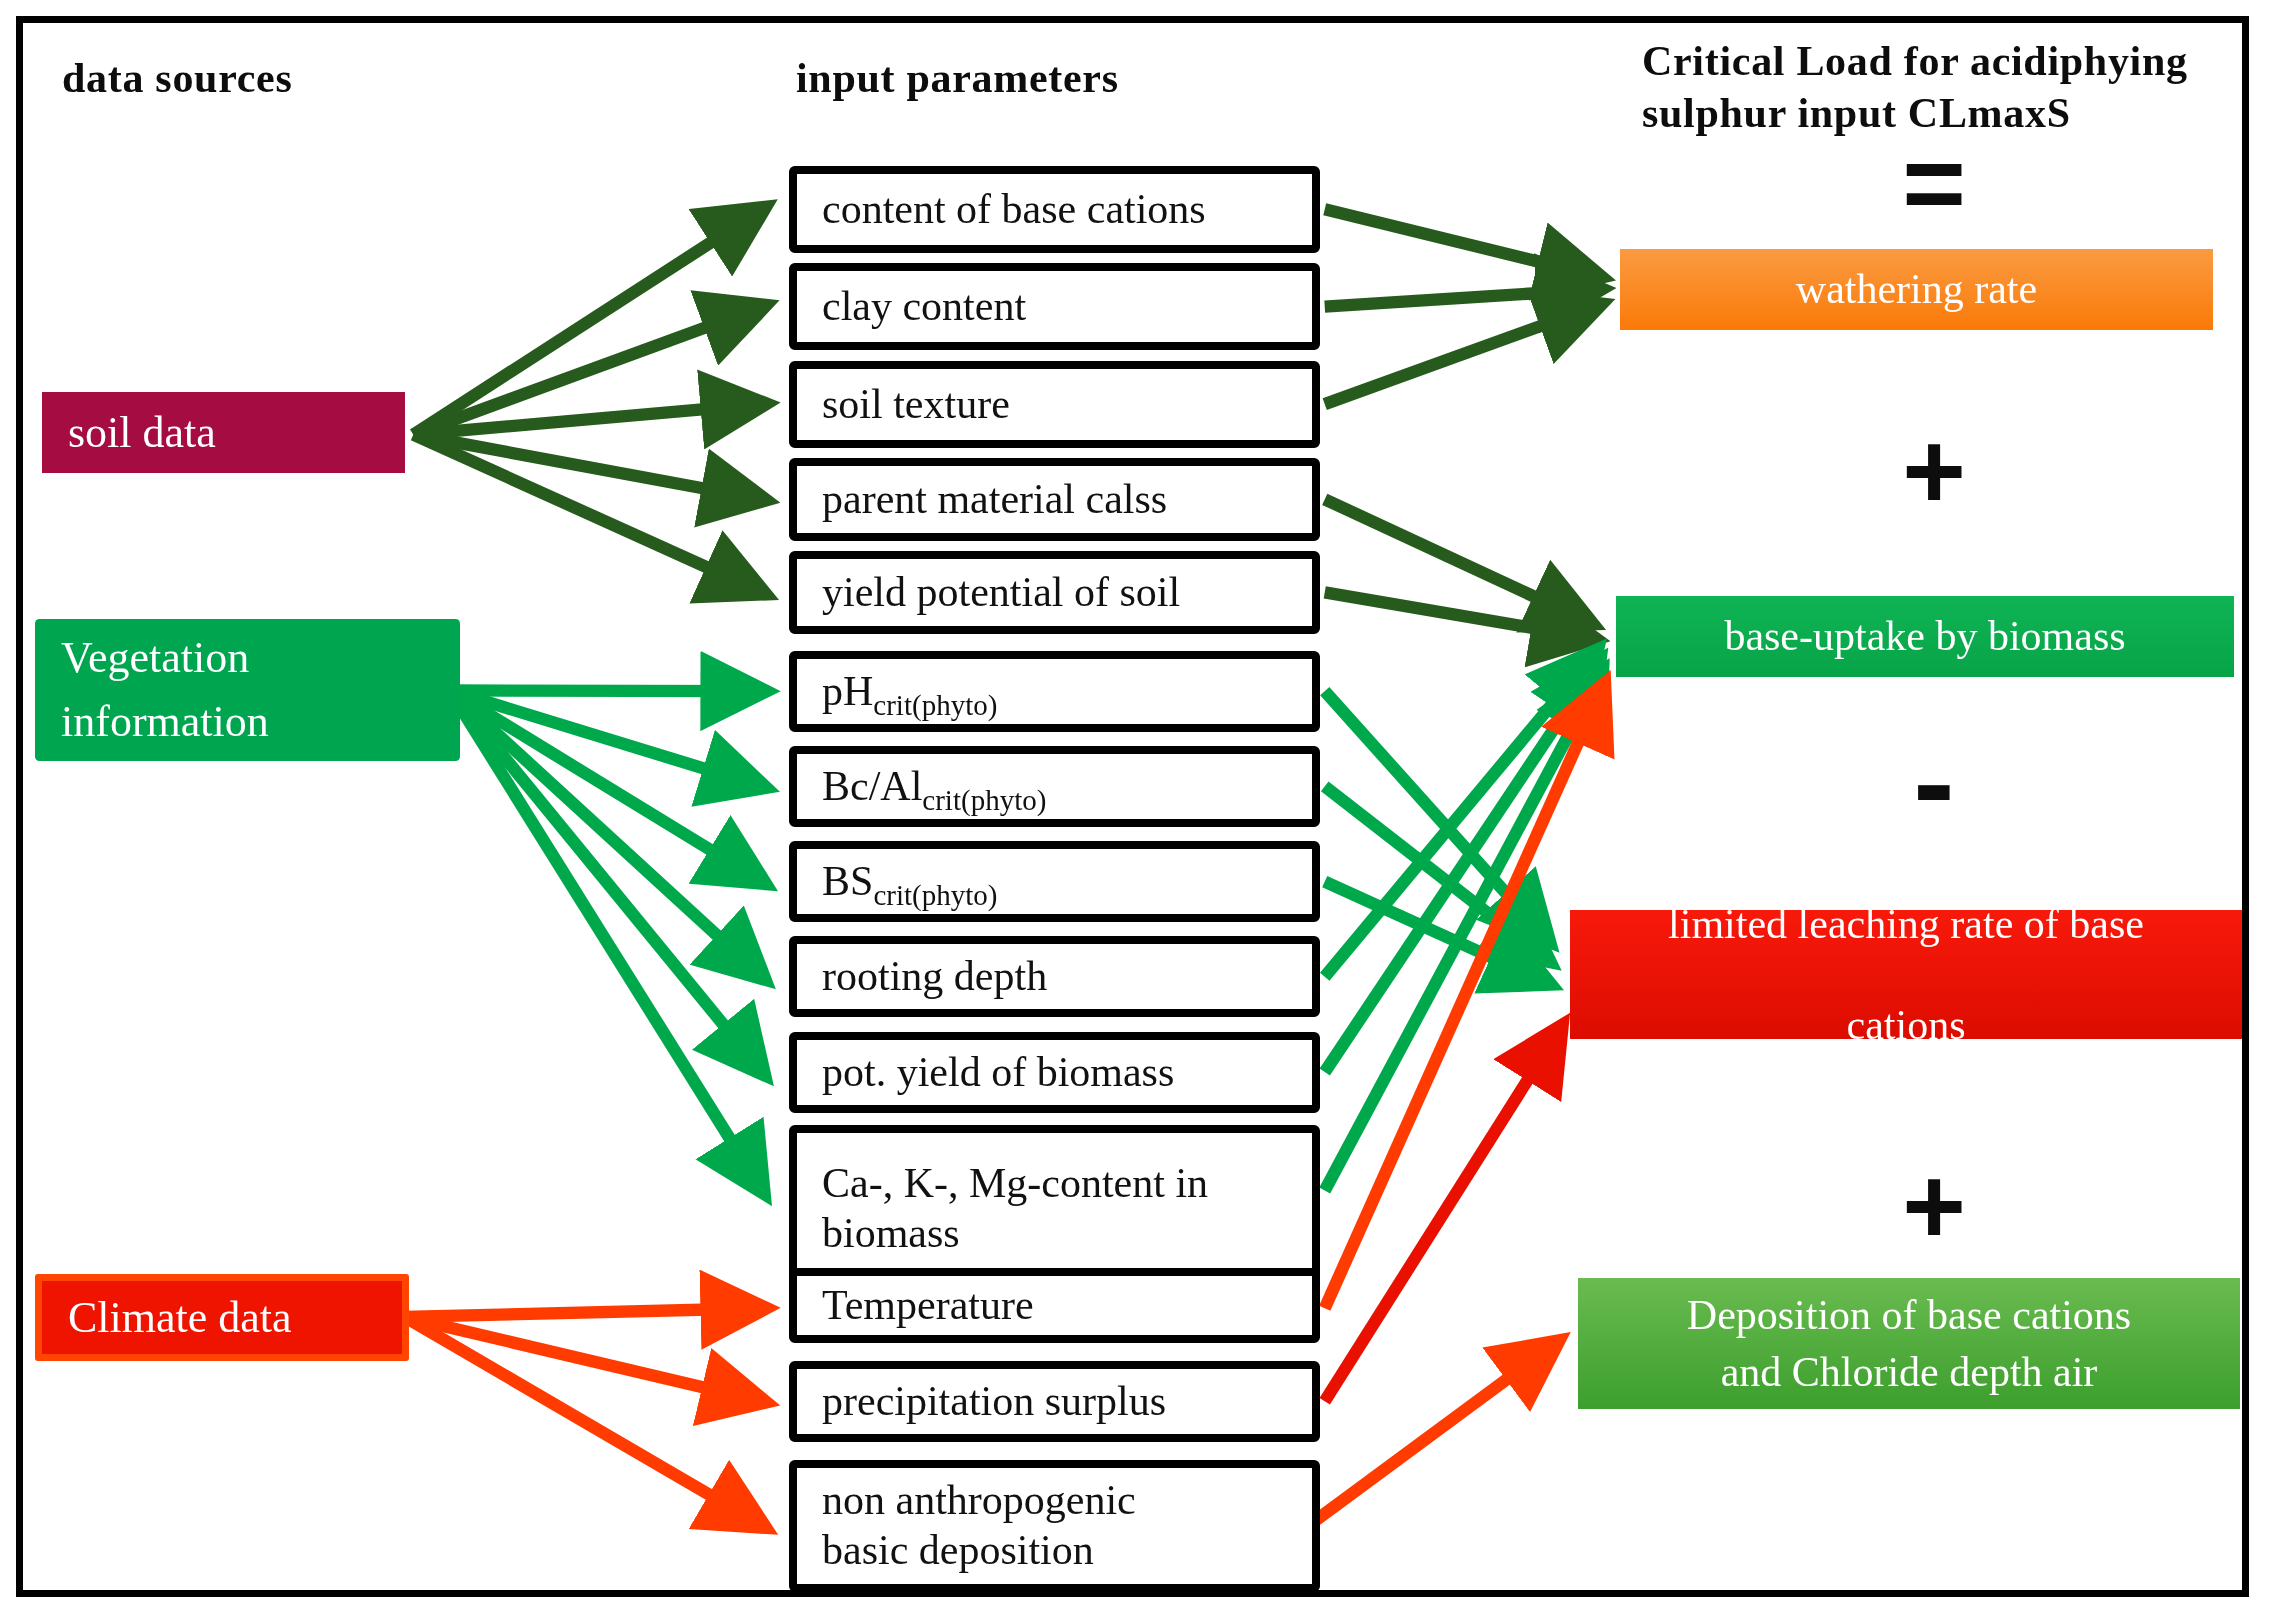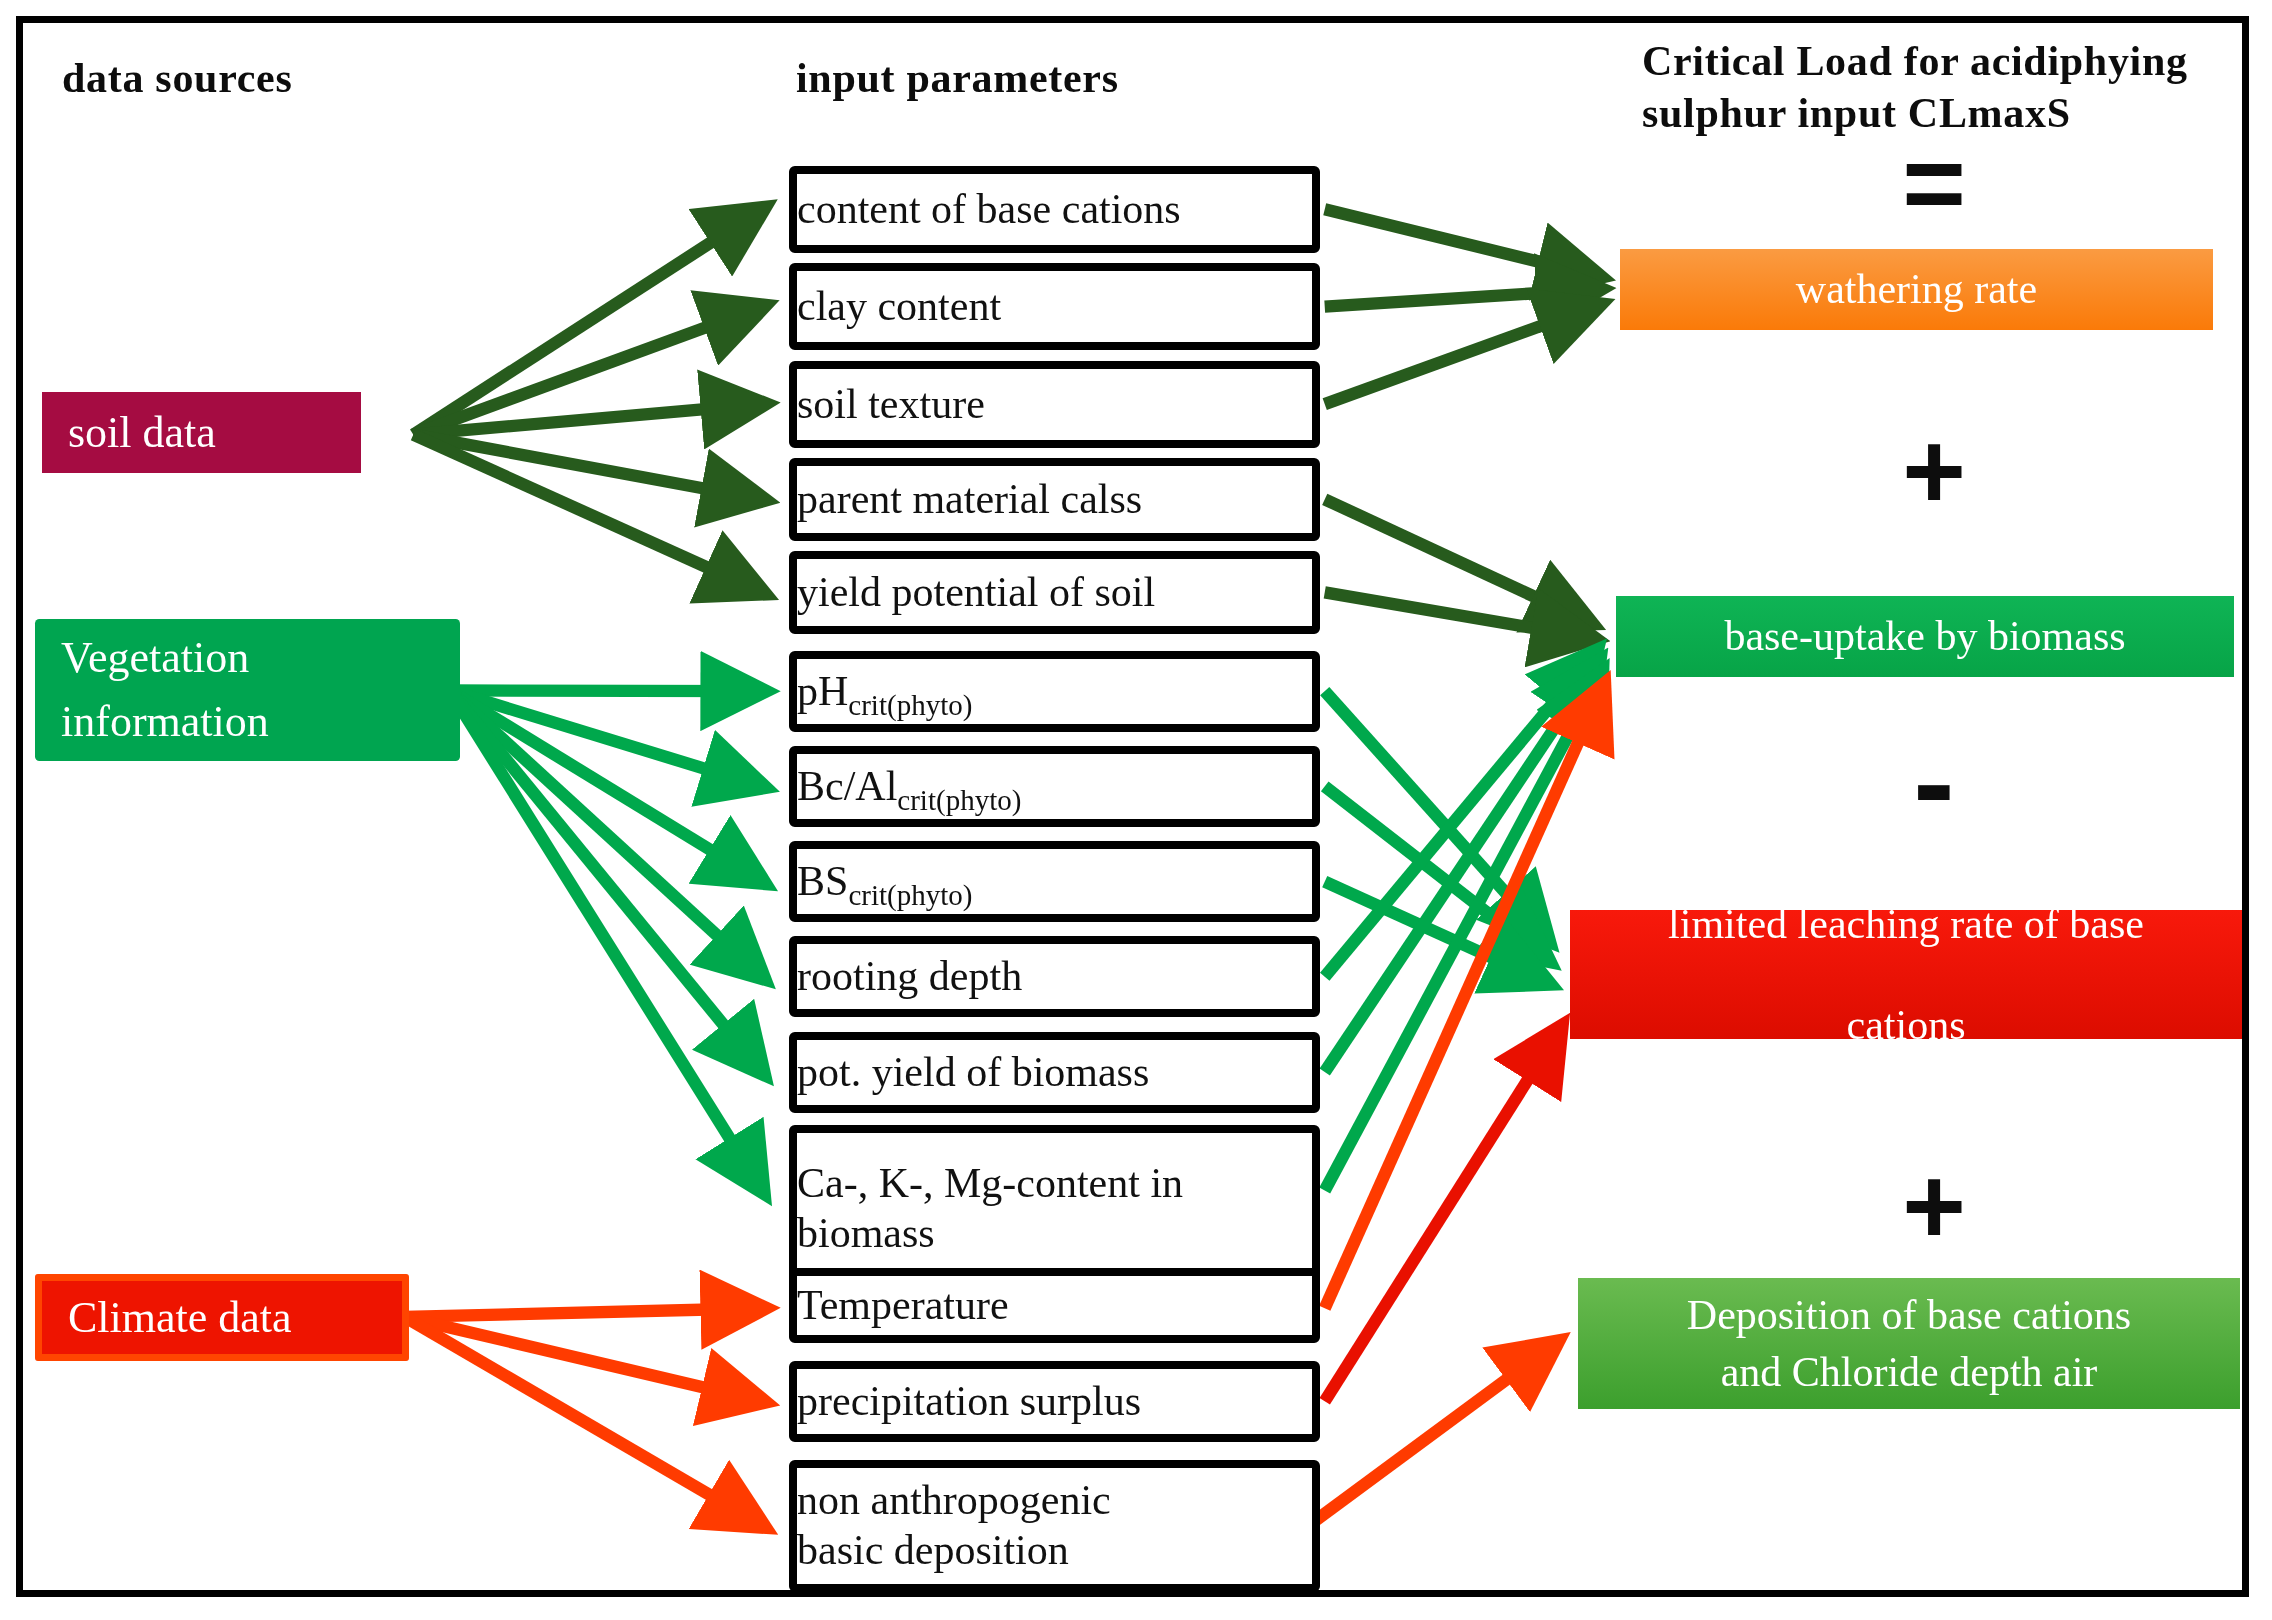--- a/index.html
+++ b/index.html
@@ -18,31 +18,31 @@
     position:absolute;
     font-weight:bold;font-size:42px;color:#0d0d0d;line-height:1.24;
     letter-spacing:0.7px;white-space:nowrap;
   }
   .col-header.wrap{white-space:normal;}
   
   .pbox{
     position:absolute;left:789px;width:531px;
     background:#ffffff;border:8px solid #000000;border-radius:5.8px;
     box-sizing:border-box;display:flex;align-items:center;
-    padding-right:7.3px;
+    padding-left:25px;padding-right:7.3px;
     font-size:42px;color:#111111;line-height:1.18;
   }
   .pbox .sub{font-size:29px;position:relative;top:10.2px;}
   
   .sbox{
     position:absolute;display:flex;align-items:center;
     box-sizing:border-box;padding-left:26px;
     font-size:44px;color:#ffffff;line-height:1.5;
   }
-  .sbox.soil{left:42px;top:392px;width:319px;height:81px;background:#A50C42;}
+  .sbox.soil{left:42px;top:392px;width:363px;height:81px;background:#A50C42;}
   .sbox.veg{left:35px;top:619px;width:425px;height:142px;background:#00A550;border-radius:4.4px;line-height:1.45;}
   .sbox.climate{left:35px;top:1274px;width:374px;height:87px;background:#EE1400;border:7.3px solid #FF4500;border-radius:2.9px;}
   
   .rbox{
     position:absolute;display:flex;flex-direction:column;align-items:center;justify-content:center;
     box-sizing:border-box;color:#ffffff;font-size:42px;line-height:1.35;text-align:center;
   }
   .rbox.weathering{left:1620px;top:249px;width:593px;height:81px;
     background:linear-gradient(180deg,#FA9B42 0%,#FA7A08 100%);}
   .rbox.uptake{left:1616px;top:596px;width:618px;height:81px;

